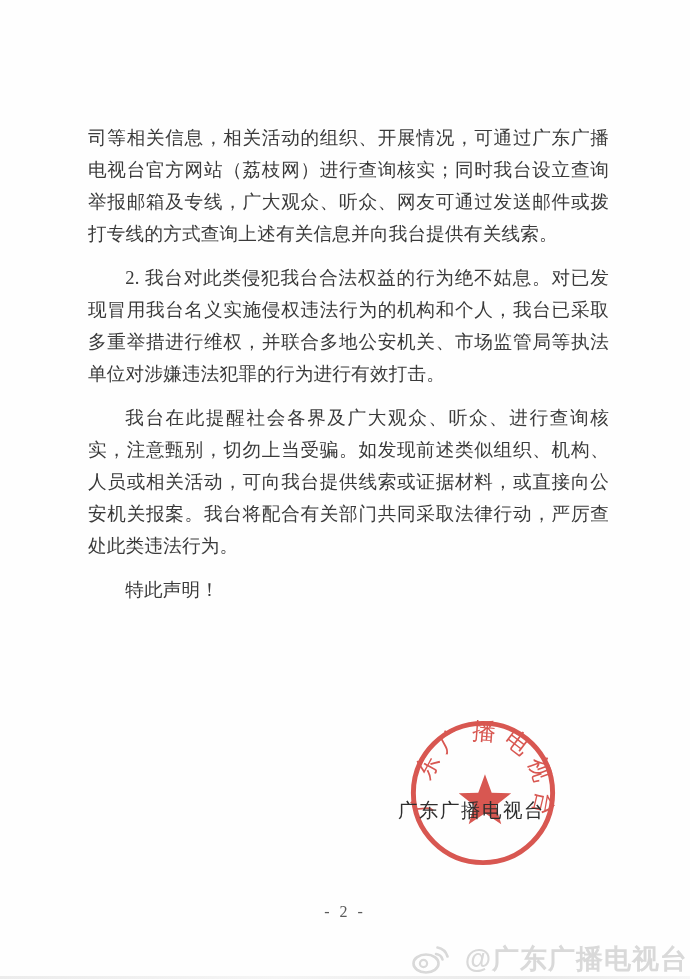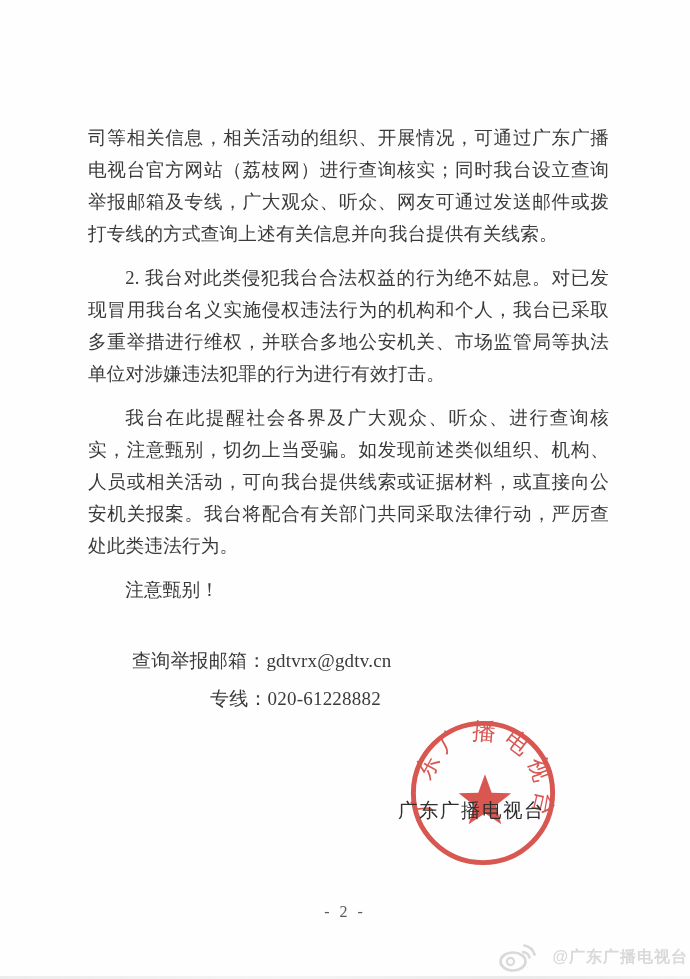--- a/index.html
+++ b/index.html
@@ -75,21 +75,21 @@
   }
   .watermark {
     position: absolute;
     right: 2px;
     top: 941px;
     display: flex;
     align-items: center;
     gap: 16px;
     font-family: "Liberation Sans", "DejaVu Sans", sans-serif;
     font-weight: bold;
-    font-size: 16px;
+    font-size: 27px;
     letter-spacing: 1px;
     color: #d9d9d9;
     user-select: none;
   }
   .bottom-smudge {
     position: absolute;
     left: 0;
     bottom: 0;
     width: 100%;
     height: 3px;
@@ -98,30 +98,22 @@
 </style>
 </head>
 <body>
 
 <div class="page">
 
   <div class="content">
     <p>司等相关信息，相关活动的组织、开展情况，可通过广东广播电视台官方网站（荔枝网）进行查询核实；同时我台设立查询举报邮箱及专线，广大观众、听众、网友可通过发送邮件或拨打专线的方式查询上述有关信息并向我台提供有关线索。</p>
     <p class="indent">2. 我台对此类侵犯我台合法权益的行为绝不姑息。对已发现冒用我台名义实施侵权违法行为的机构和个人，我台已采取多重举措进行维权，并联合多地公安机关、市场监管局等执法单位对涉嫌违法犯罪的行为进行有效打击。</p>
     <p class="indent">我台在此提醒社会各界及广大观众、听众、进行查询核实，注意甄别，切勿上当受骗。如发现前述类似组织、机构、人员或相关活动，可向我台提供线索或证据材料，或直接向公安机关报案。我台将配合有关部门共同采取法律行动，严厉查处此类违法行为。</p>
-    <p class="indent">注意甄别！</p>
+    <p class="indent">特此声明！</p>
 
-    <div class="contact">
-      <div class="email-row">
-        <span>查询举报邮箱：</span><span>gdtvrx@gdtv.cn</span>
-      </div>
-      <div class="hotline-row">
-        <span>专线：</span><span>020-61228882</span>
-      </div>
-    </div>
   </div>
 
   <svg class="seal" viewBox="0 0 160 160">
     <defs>
       <path id="sealArc" d="M 31.1,102.8 A 54,54 0 1 1 128.9,102.8" fill="none"></path>
     </defs>
     <circle cx="80" cy="80" r="70.5" fill="none" stroke="#d4453f" stroke-width="5"></circle>
     <polygon fill="#d4453f" points="82,61 88.8,79.7 108.6,80.3 92.9,92.6 98.5,111.7 82,100.5 65.5,111.7 71.1,92.6 55.4,80.3 75.2,79.7"></polygon>
     <text fill="#d4453f">
       <textPath href="#sealArc" startOffset="4">广东广播电视台</textPath>

